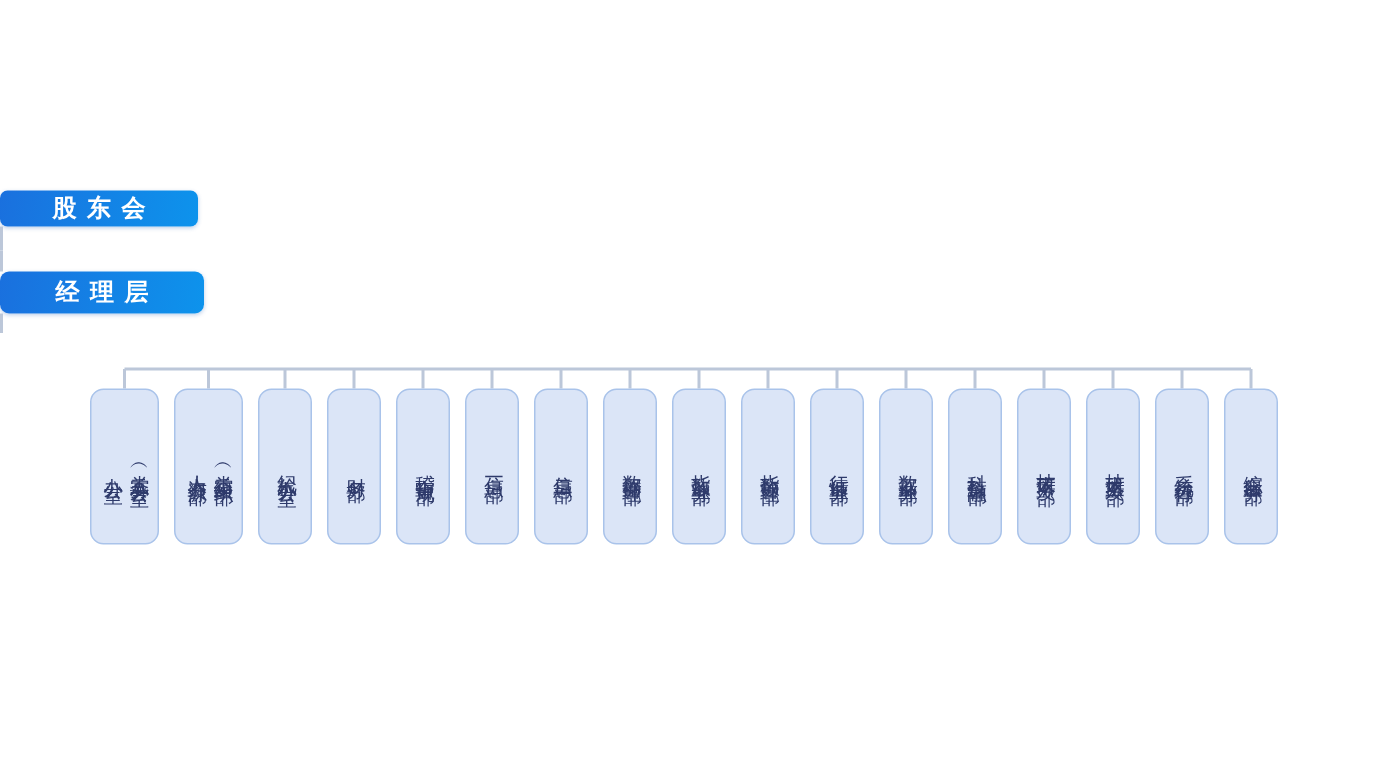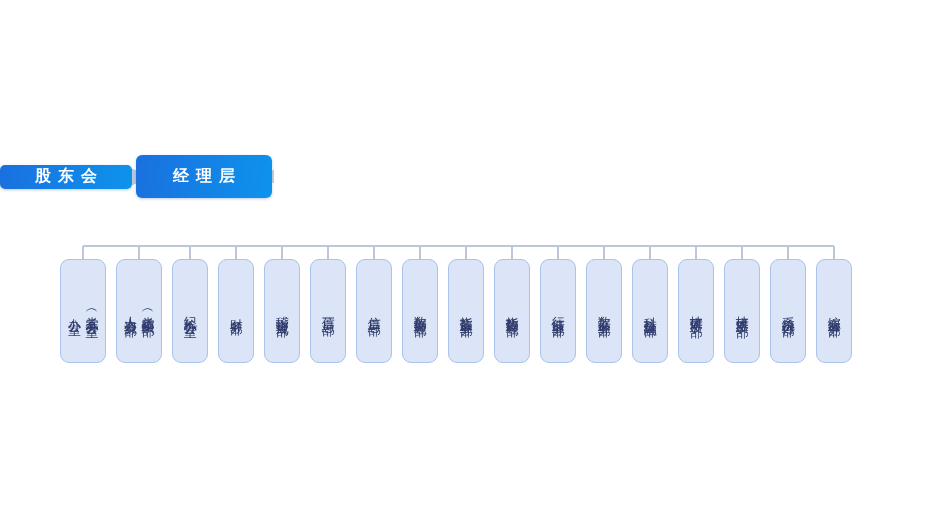--- a/index.html
+++ b/index.html
@@ -17,42 +17,42 @@
     height: 520px;
     background: #ffffff;
   }
   
   .top-stack {
     position: absolute;
     left: 0;
     right: 0;
     top: 127px;
     display: flex;
-    align-items: center;
-    margin-top: 28px;
+    flex-direction: column;
+    align-items: flex-start;
   }
   .level-box {
     width: 132px;
     height: 24px;
     border-radius: 5px;
     background: linear-gradient(100deg, #1a70de 0%, #0d93ec 100%);
     color: #ffffff;
     font-size: 16px;
     font-weight: bold;
     letter-spacing: 7px;
     padding-left: 7px;
     box-sizing: border-box;
     display: flex;
     align-items: center;
     justify-content: center;
     box-shadow: 0 1px 3px rgba(25, 90, 180, 0.30);
   }
   .level-box.lg {
     width: 136px;
-    height: 43px;
+    height: 28px;
     border-radius: 6px;
   }
   .vline {
     width: 2px;
     background: #bcc7d9;
   }
   .vline.h16 { height: 16px; }
   .vline.h14 { height: 14px; }
   .vline.h13 { height: 13px; }
   

